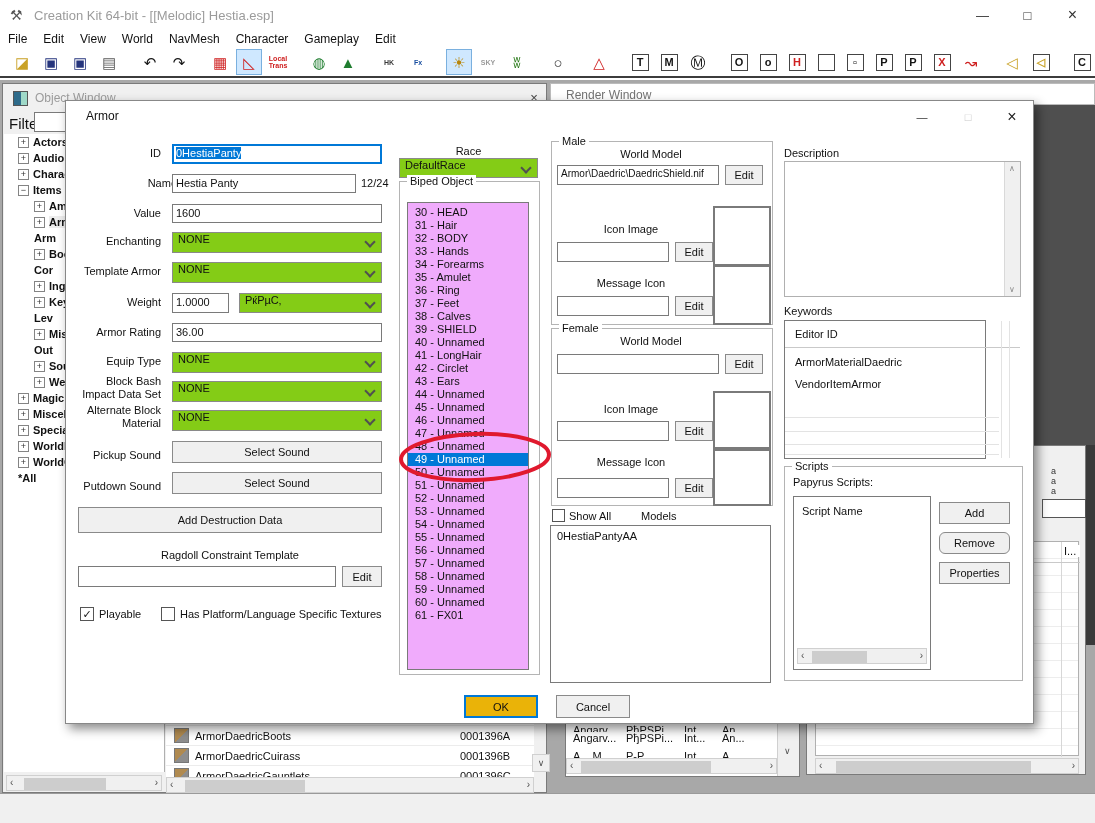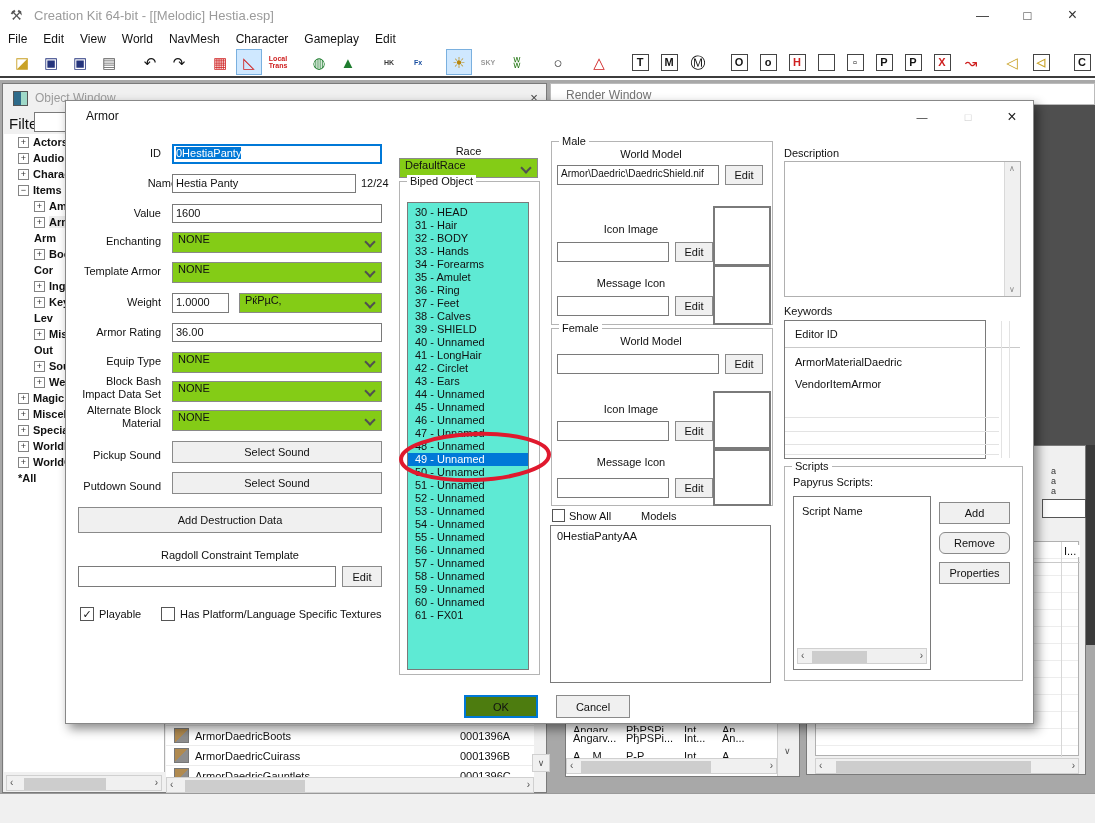--- a/index.html
+++ b/index.html
@@ -450,21 +450,21 @@
     <span class="cb" style="left:95px;top:506px;"></span>
     <span class="abs" style="left:114px;top:507px;">Has Platform/Language Specific Textures</span>
 
     <span class="clbl" style="left:333px;top:44px;width:139px;">Race</span>
     <div class="cmb" style="left:333px;top:57px;width:139px;height:20px;">
       <span>DefaultRace</span>
         <span class="chev"></span>
     </div>
     <div class="grp" style="left:333px;top:80px;width:139px;height:492px;">
       <span class="legend">Biped Object</span>
-      <div class="abs" style="left:7px;top:20px;width:122px;height:468px;border:1px solid #7a7a7a;box-sizing:border-box;background:#5eead4;overflow:hidden;padding-top:3px;">
+      <div class="abs" style="left:7px;top:20px;width:122px;height:468px;border:1px solid #7a7a7a;box-sizing:border-box;background:#f0abfc;overflow:hidden;padding-top:3px;">
           <div class="bitem">30 - HEAD</div>
           <div class="bitem">31 - Hair</div>
           <div class="bitem">32 - BODY</div>
           <div class="bitem">33 - Hands</div>
           <div class="bitem">34 - Forearms</div>
           <div class="bitem">35 - Amulet</div>
           <div class="bitem">36 - Ring</div>
           <div class="bitem">37 - Feet</div>
           <div class="bitem">38 - Calves</div>
           <div class="bitem">39 - SHIELD</div>
@@ -567,21 +567,21 @@
           <span class="sarrow">‹</span>
           <span class="thumb" style="left:14px;width:55px;"></span>
           <span class="sarrow">›</span>
         </div>
       </div>
       <div class="btn" style="left:154px;top:35px;width:71px;height:22px;">Add</div>
       <div class="btn" style="left:154px;top:65px;width:71px;height:22px;border-radius:6px;">Remove</div>
       <div class="btn" style="left:154px;top:95px;width:71px;height:22px;">Properties</div>
     </div>
 
-    <div class="btn" style="left:398px;top:594px;width:74px;height:23px;border:2px solid #0078d7;background:#4d7c0f;">OK</div>
+    <div class="btn" style="left:398px;top:594px;width:74px;height:23px;border:2px solid #0078d7;background:#eab308;">OK</div>
     <div class="btn" style="left:490px;top:594px;width:74px;height:23px;">Cancel</div>
   </div>
 
   <div class="abs statusbar">
     
     
     
     
   </div>
 

